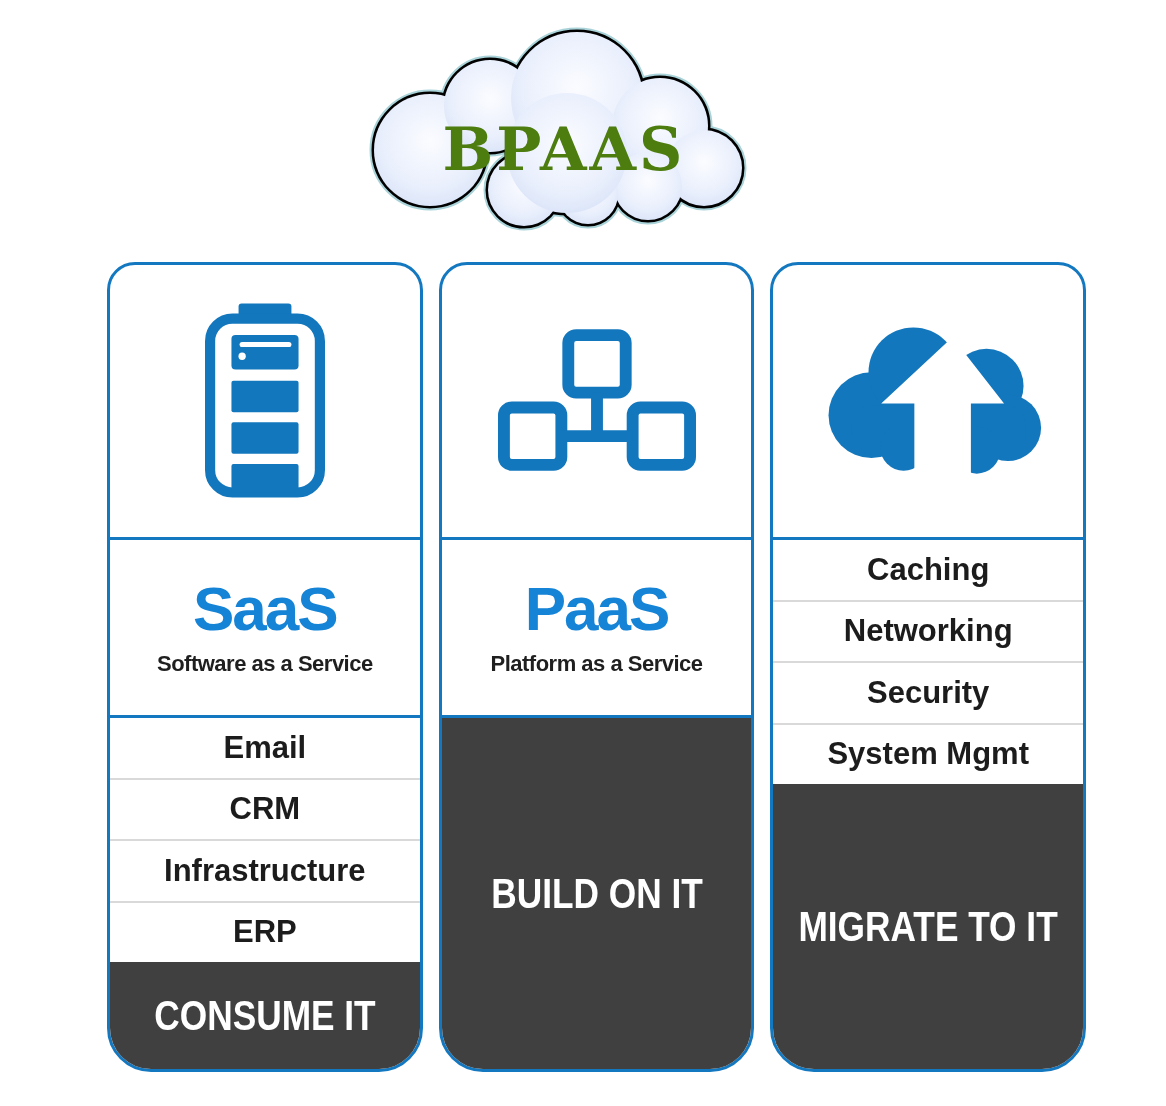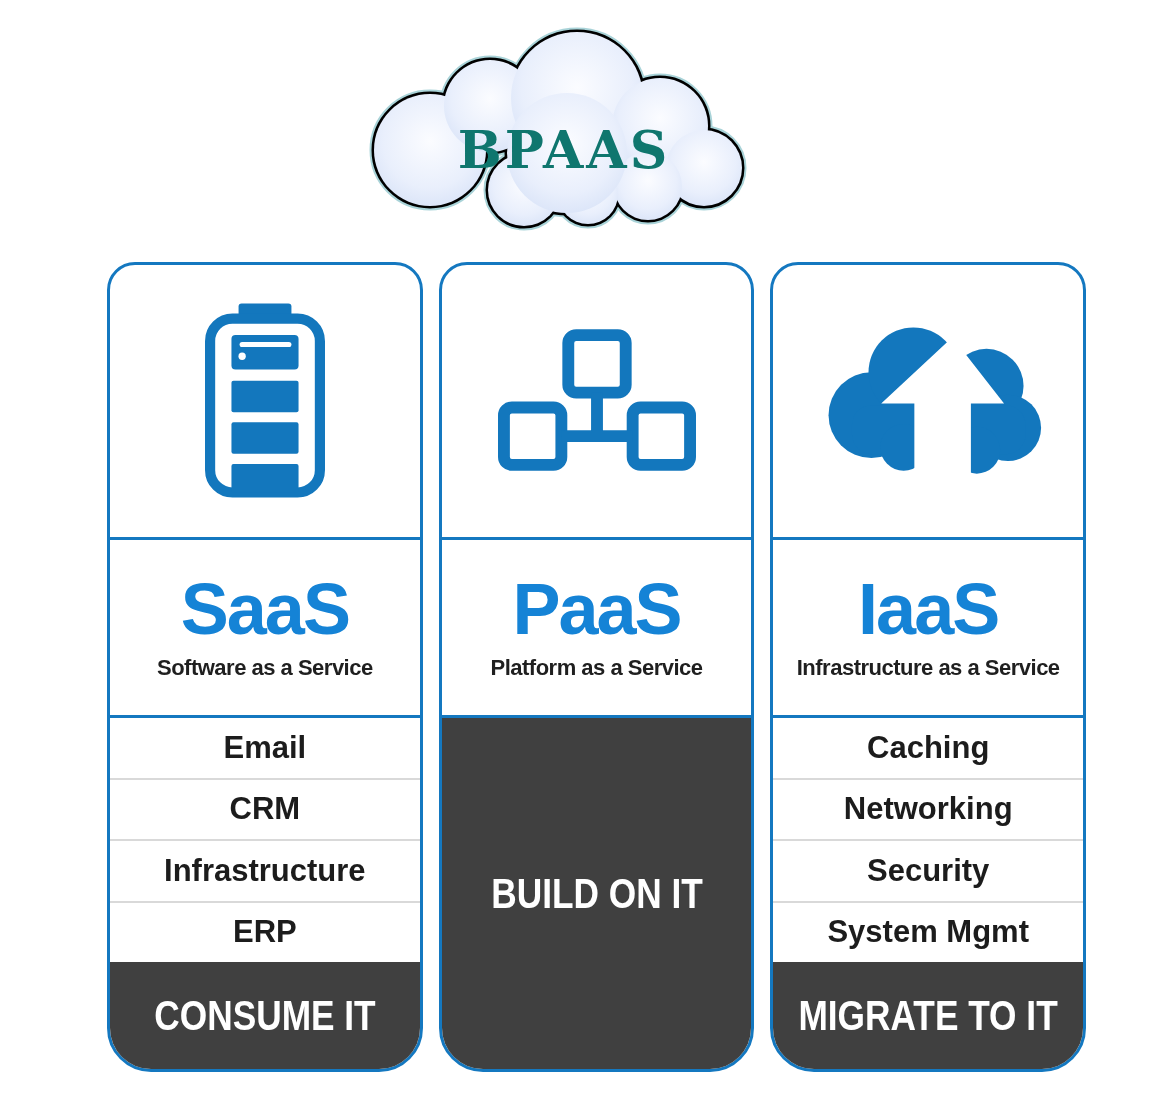--- a/index.html
+++ b/index.html
@@ -9,21 +9,21 @@
   }
 
   
   .cloud-wrap{position:absolute;left:352px;top:18px;width:424px;height:226px;}
   .cloud-wrap svg{position:absolute;left:0;top:0;width:100%;height:100%;}
   .cloud-label{
     position:absolute;left:0;top:0;width:100%;height:100%;
     display:flex;align-items:center;justify-content:center;
     transform:translateY(18px);
     font-family:"DejaVu Serif","Liberation Serif",serif;
-    font-weight:bold;font-size:52px;letter-spacing:3px;color:#0f766e;
+    font-weight:bold;font-size:60px;letter-spacing:3px;color:#4d7c0f;
   }
 
   
   .cards-row{
     position:absolute;left:107px;top:262px;width:979px;height:810px;
     display:flex;gap:16px;
   }
   .card{
     flex:1;box-sizing:border-box;height:810px;background:#ffffff;
     border:3px solid #1478c0;border-radius:28px 28px 44px 44px;
@@ -31,21 +31,21 @@
   }
   .icon-sec{
     height:275px;box-sizing:border-box;border-bottom:3px solid #1478c0;
     display:flex;align-items:center;justify-content:center;
   }
   .title-sec{
     height:178px;box-sizing:border-box;border-bottom:3px solid #1478c0;
     display:flex;flex-direction:column;align-items:center;justify-content:center;
   }
   .title{
-    font-size:72px;font-weight:bold;line-height:0.82;color:#1583d6;
+    font-size:62px;font-weight:bold;line-height:0.82;color:#1583d6;
     letter-spacing:-2px;margin-top:6px;
   }
   .subtitle{
     margin-top:16px;font-size:22px;font-weight:bold;color:#1f1f1f;
     letter-spacing:-0.5px;white-space:nowrap;text-align:center;
   }
   .list{
     height:244px;margin:0;padding:0;list-style:none;
     display:flex;flex-direction:column;border-radius:6px;
   }
@@ -176,24 +176,20 @@
             <circle cx="105" cy="58" r="46"></circle>
             <circle cx="180" cy="72" r="38"></circle>
             <circle cx="202" cy="115" r="34"></circle>
             <rect x="42" y="92" width="178" height="50" rx="20"></rect>
             <circle cx="95" cy="135" r="24"></circle>
             <circle cx="170" cy="138" r="24"></circle>
           </g>
           <path d="M145,22 L198,90 L164,90 L164,172 L106,172 L106,90 L72,90 Z" fill="#ffffff"></path>
         </svg>
       </div>
-      <div class="title-sec">
-        <div class="title">IaaS</div>
-        <div class="subtitle">Infrastructure as a Service</div>
-      </div>
       <ul class="list">
         <li>Caching</li>
         <li>Networking</li>
         <li>Security</li>
         <li>System Mgmt</li>
       </ul>
       <div class="banner">
         <span>MIGRATE TO IT</span>
       </div>
     </section>

